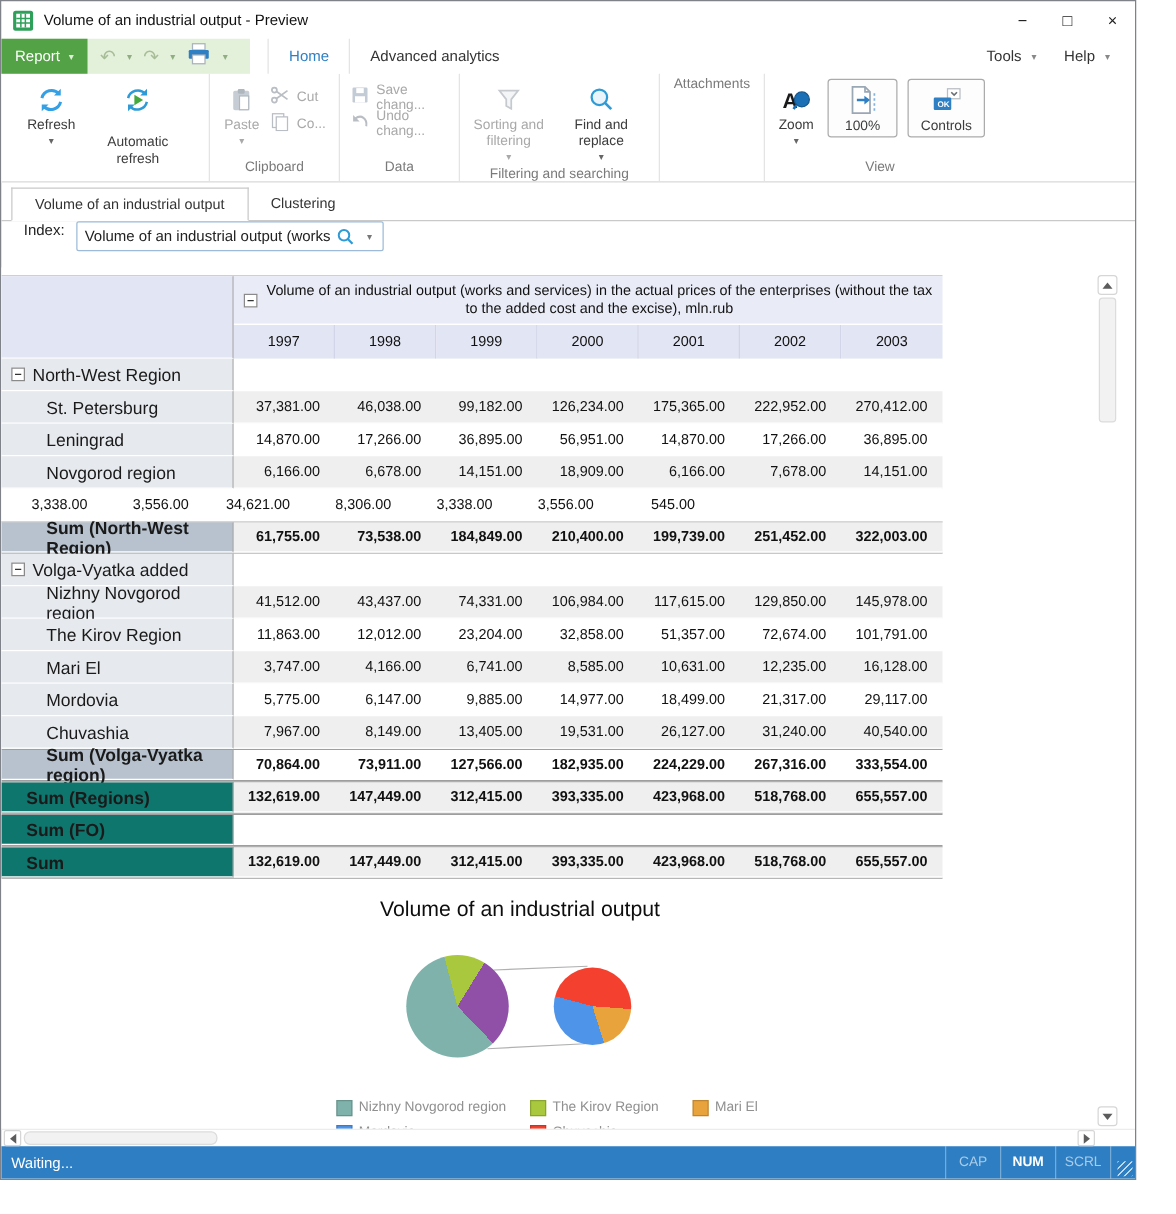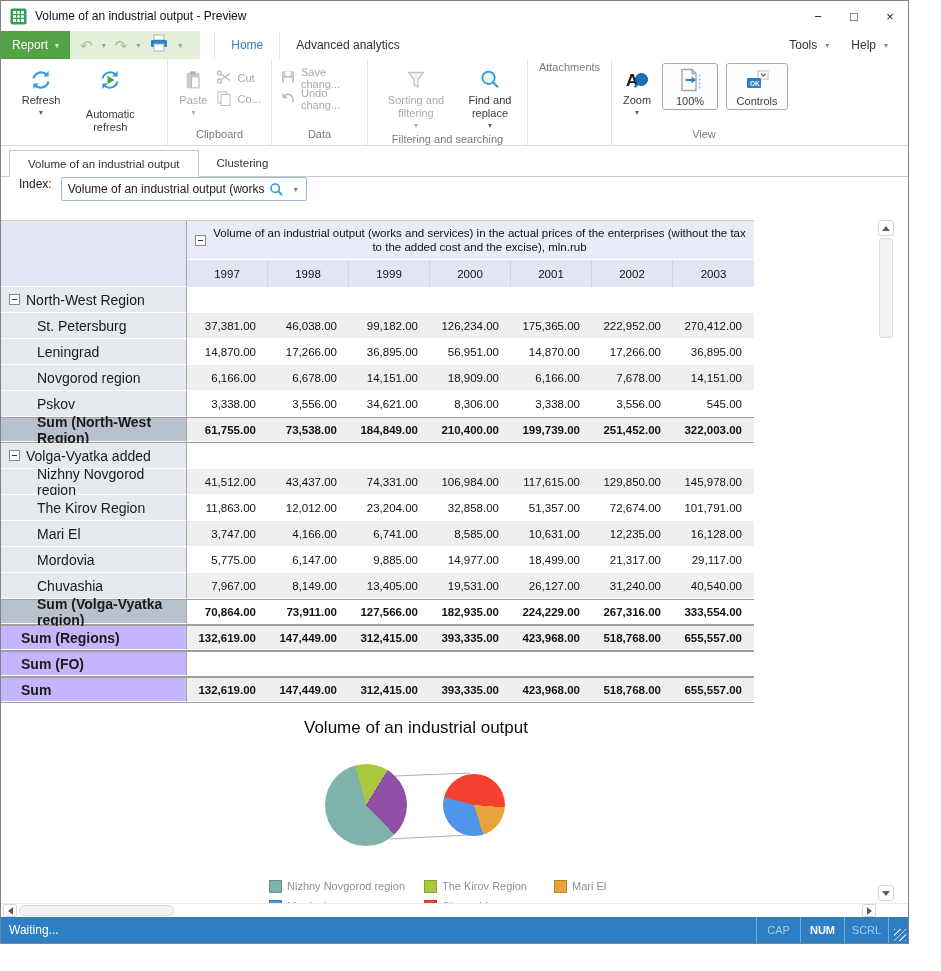--- a/index.html
+++ b/index.html
@@ -76,21 +76,21 @@
                font-size:11.5px; color:#111; border-right:1px solid #d2d5e8; }
   .year-cell:last-child { border-right:none; }
 
   .trow { display:flex; height:26px; }
   .tlabel { width:186px; border-right:1px solid #a6a6a6; border-bottom:1px solid #fff;
             background:#e6e9ed; display:flex; align-items:center; gap:6px;
             font-size:14px; color:#1a1a1a; }
   .trow.group .tlabel { padding-left:8px; }
   .trow.data .tlabel { padding-left:36px; }
   .trow.sum .tlabel { padding-left:36px; font-weight:bold; background:#b7c2ce; }
-  .trow.sum2 .tlabel { padding-left:20px; font-weight:bold; background:#c4b5fd; }
+  .trow.sum2 .tlabel { padding-left:20px; font-weight:bold; background:#0f766e; }
   .tvals { flex:1; display:flex; background:#fff; border-bottom:1px solid #fff; }
   .trow.shade .tvals { background:#efefef; }
   .tval { width:81px; display:flex; align-items:center; justify-content:flex-end;
           padding-right:12px; font-size:11.5px; color:#111; }
   .trow.sum .tval, .trow.sum2 .tval { font-weight:bold; }
   .trow.sum, .trow.sum2 { border-top:1px solid #9e9e9e; border-bottom:1px solid #9e9e9e; }
 
   .expander { width:11px; height:11px; flex:0 0 11px; border:1px solid #8a8a8a; background:#fff; position:relative; }
   .expander::after { content:""; position:absolute; left:2px; right:2px; top:4px; border-top:1px solid #333; }
 
@@ -296,21 +296,21 @@
                 </svg>
             </span>
             <span>Undo chang...</span>
           </div>
         </div>
       </div>
       <div class="rg-label">Data</div>
     </div>
 
     <div class="rgroup" style="width:160px;">
-      <div class="rg-buttons" style="justify-content:flex-end; gap:6px;">
+      <div class="rg-buttons" style="justify-content:flex-start; gap:6px;">
         <div class="btn-big disabled" style="width:70px;">
           <span class="iconbox">
             <svg width="24" height="24" viewBox="0 0 24 24">
                 <path d="M4.5 4.5h15l-5.5 7v7.5l-4-2.2V11.5z" fill="#F4F5F6" stroke="#C6CACF" stroke-width="1.4"></path>
               </svg>
           </span>
           <span class="lbl">Sorting and filtering</span>
           <span class="caret">▾</span>
         </div>
         <div class="btn-big" style="width:66px;">
@@ -466,23 +466,20 @@
               <div class="tval">6,166.00</div>
               <div class="tval">6,678.00</div>
               <div class="tval">14,151.00</div>
               <div class="tval">18,909.00</div>
               <div class="tval">6,166.00</div>
               <div class="tval">7,678.00</div>
               <div class="tval">14,151.00</div>
             </div>
           </div>
           <div class="trow data">
-            <div class="tlabel">
-              <span>Pskov</span>
-            </div>
             <div class="tvals">
               <div class="tval">3,338.00</div>
               <div class="tval">3,556.00</div>
               <div class="tval">34,621.00</div>
               <div class="tval">8,306.00</div>
               <div class="tval">3,338.00</div>
               <div class="tval">3,556.00</div>
               <div class="tval">545.00</div>
             </div>
           </div>

